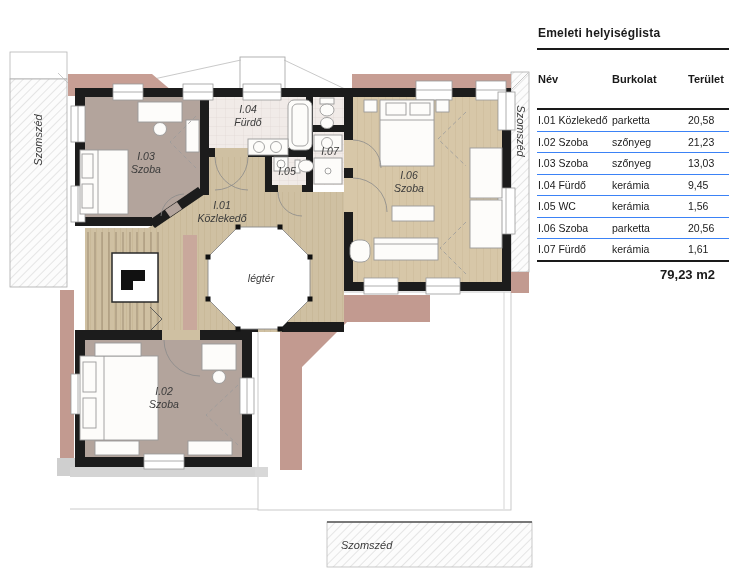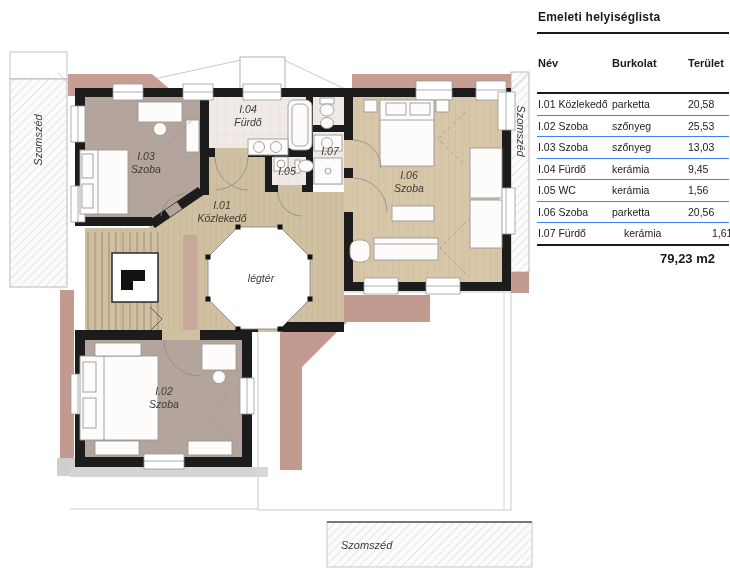--- a/index.html
+++ b/index.html
@@ -4,26 +4,26 @@
 <style>
   html,body{margin:0;padding:0;background:#ffffff;}
   #stage{position:relative;width:730px;height:584px;background:#fff;overflow:hidden;
          font-family:"Liberation Sans", sans-serif;}
   #plan-svg{position:absolute;left:0;top:0;}
   .room-label{font-family:"Liberation Sans",sans-serif;font-style:italic;font-size:10.5px;
               fill:#3a3a3a;text-anchor:middle;}
   .side-label{font-family:"Liberation Sans",sans-serif;font-style:italic;font-size:11px;fill:#3a3a3a;}
   
   .panel{position:absolute;left:537px;top:10px;width:192px;color:#1a1a1a;}
-  .panel-title{font-size:12px;font-weight:700;letter-spacing:.2px;margin:0 0 8px 1px;}
+  .panel-title{font-size:12px;font-weight:700;letter-spacing:.2px;margin:16px 0 8px 1px;}
   .tbl{border-top:2px solid #1a1a1a;}
   .row{display:grid;grid-template-columns:74px 76px 42px;align-items:center;
        padding:4px 1px 4.5px 1px;font-size:10.5px;white-space:nowrap;border-bottom:1px solid #3b82f6;}
   .row.thead{font-weight:700;font-size:11px;border-bottom:2px solid #1a1a1a;padding:23px 1px;}
-  .row.last{border-bottom:none;gap:12px;}
+  .row.last{border-bottom:none;}
   .total-row{border-top:2px solid #1a1a1a;text-align:right;font-weight:700;font-size:13px;
              padding:5px 14px 4px 0;}
 </style>
 </head>
 <body>
 
 <div id="stage">
 
 <svg id="plan-svg" width="535" height="584" viewBox="0 0 535 584" xmlns="http://www.w3.org/2000/svg">
   <defs>
@@ -318,21 +318,21 @@
       <span>Terület</span>
     </div>
     <div class="row">
       <span>I.01 Közlekedő</span>
       <span>parketta</span>
       <span>20,58</span>
     </div>
     <div class="row">
       <span>I.02 Szoba</span>
       <span>szőnyeg</span>
-      <span>25,53</span>
+      <span>21,23</span>
     </div>
     <div class="row">
       <span>I.03 Szoba</span>
       <span>szőnyeg</span>
       <span>13,03</span>
     </div>
     <div class="row">
       <span>I.04 Fürdő</span>
       <span>kerámia</span>
       <span>9,45</span>

